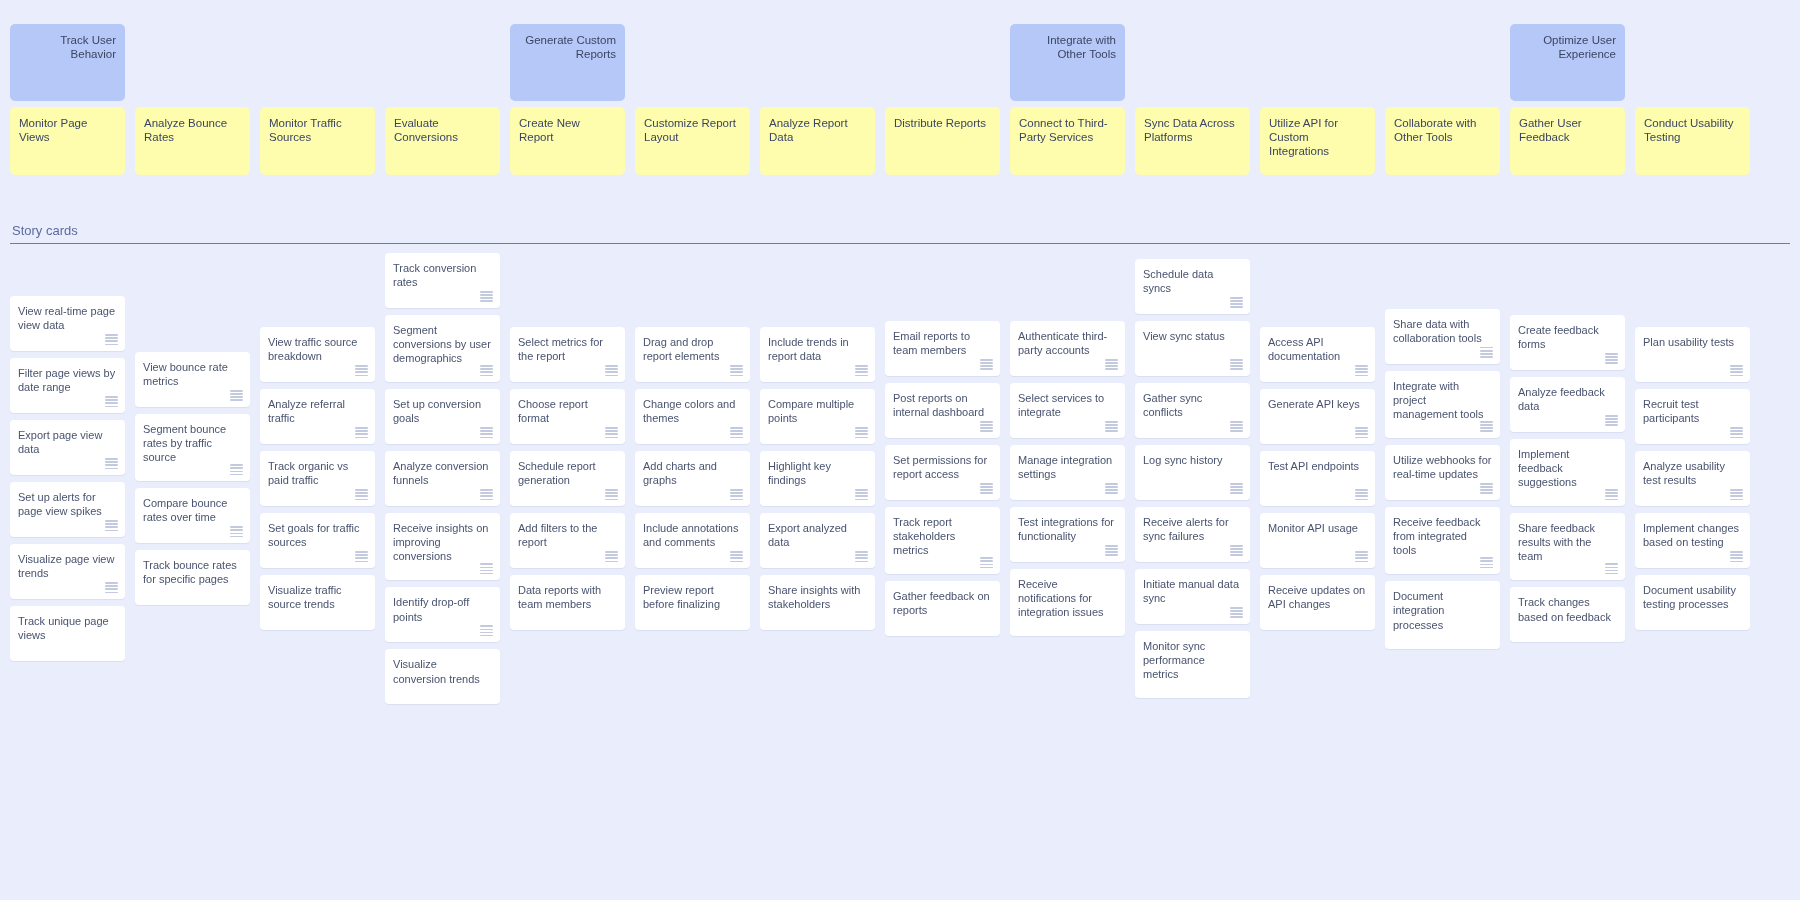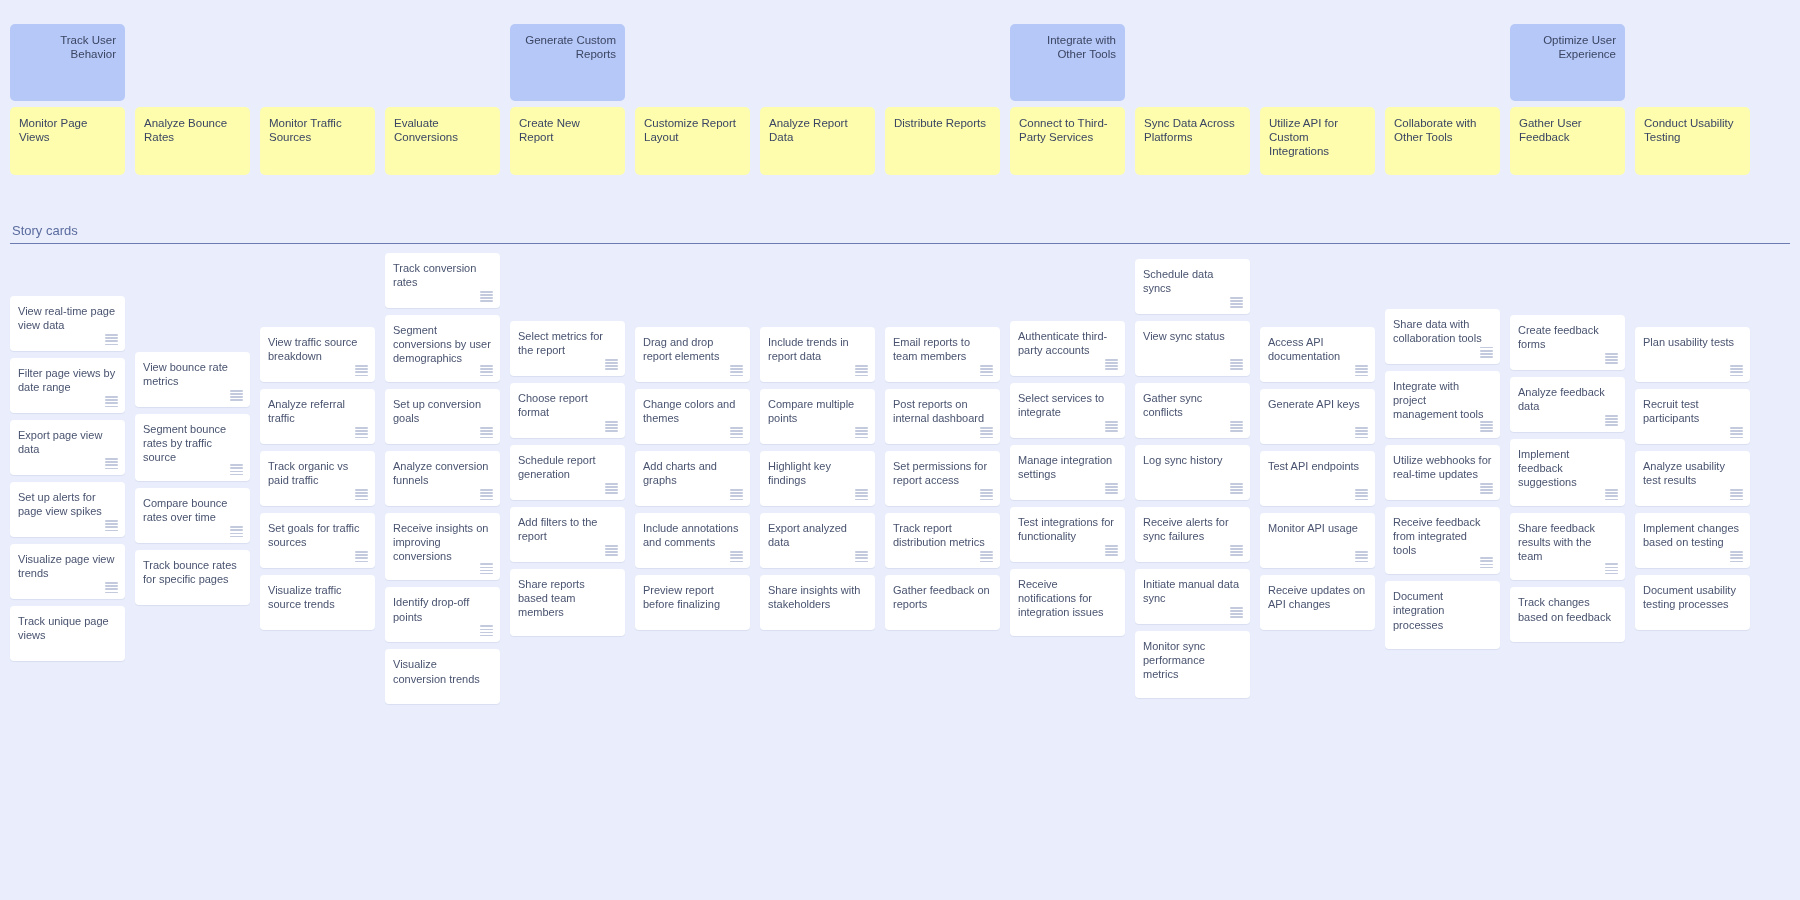--- a/index.html
+++ b/index.html
@@ -440,21 +440,21 @@
           <div class="story-card">
             <span class="txt">Add filters to the report</span>
             <span class="handle">
               <i></i>
               <i></i>
               <i></i>
               <i></i>
             </span>
           </div>
           <div class="story-card">
-            <span class="txt">Share reports based team members</span>
+            <span class="txt">Data reports with team members</span>
           </div>
         </div>
         <div class="story-col">
           <div class="story-card">
             <span class="txt">Drag and drop report elements</span>
             <span class="handle">
               <i></i>
               <i></i>
               <i></i>
               <i></i>
@@ -554,21 +554,21 @@
           <div class="story-card">
             <span class="txt">Set permissions for report access</span>
             <span class="handle">
               <i></i>
               <i></i>
               <i></i>
               <i></i>
             </span>
           </div>
           <div class="story-card">
-            <span class="txt">Track report distribution metrics</span>
+            <span class="txt">Track report stakeholders metrics</span>
             <span class="handle">
               <i></i>
               <i></i>
               <i></i>
               <i></i>
             </span>
           </div>
           <div class="story-card">
             <span class="txt">Gather feedback on reports</span>
           </div>

